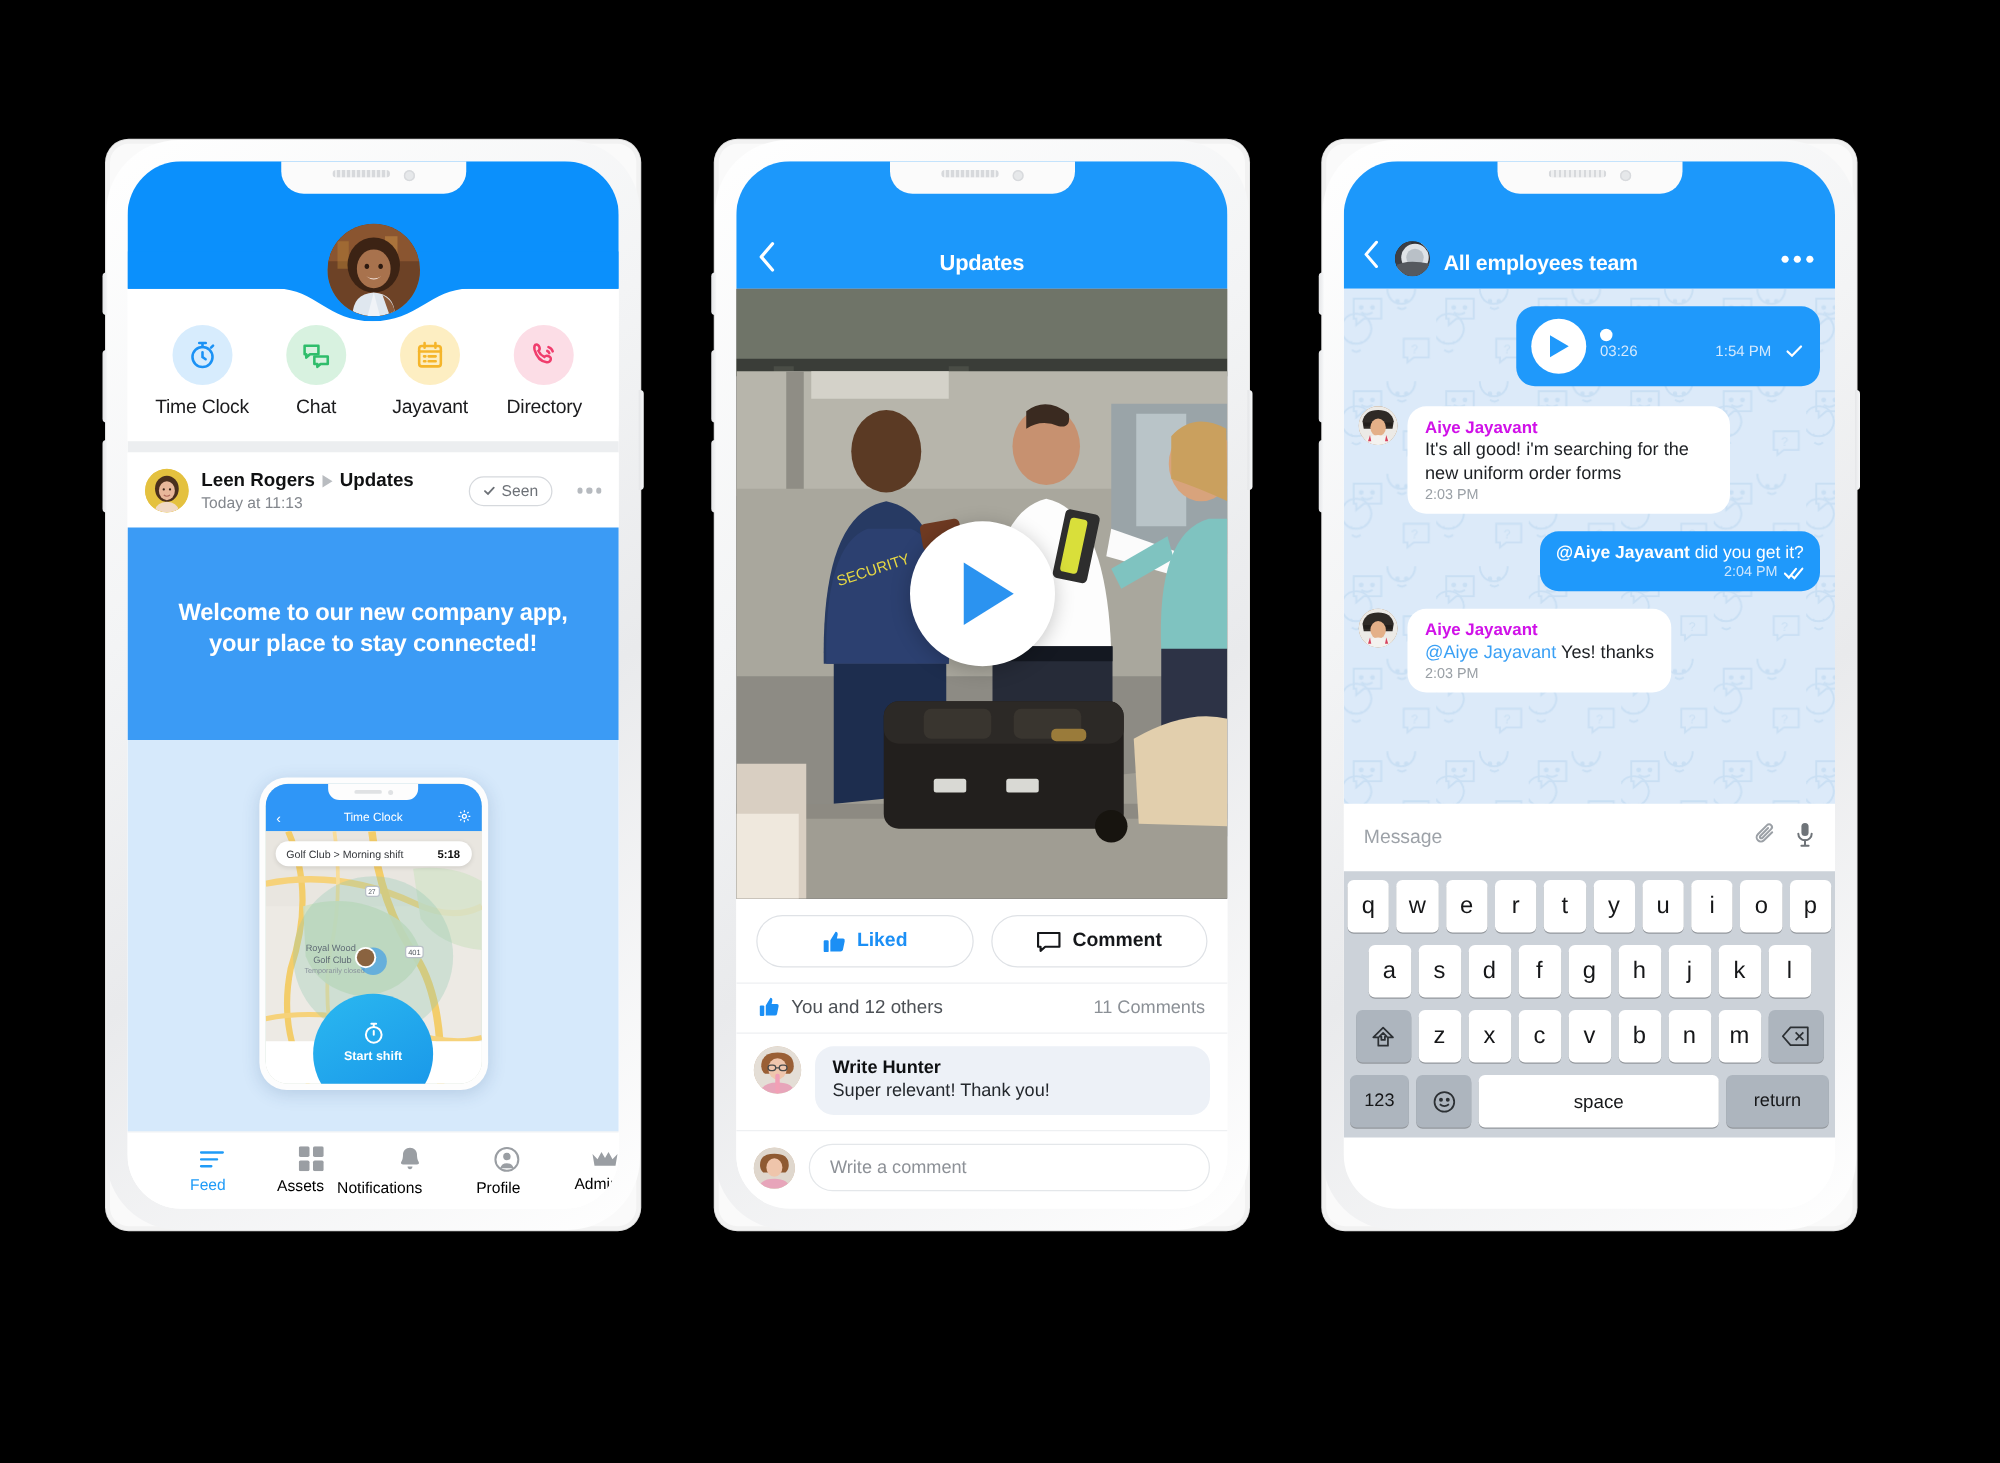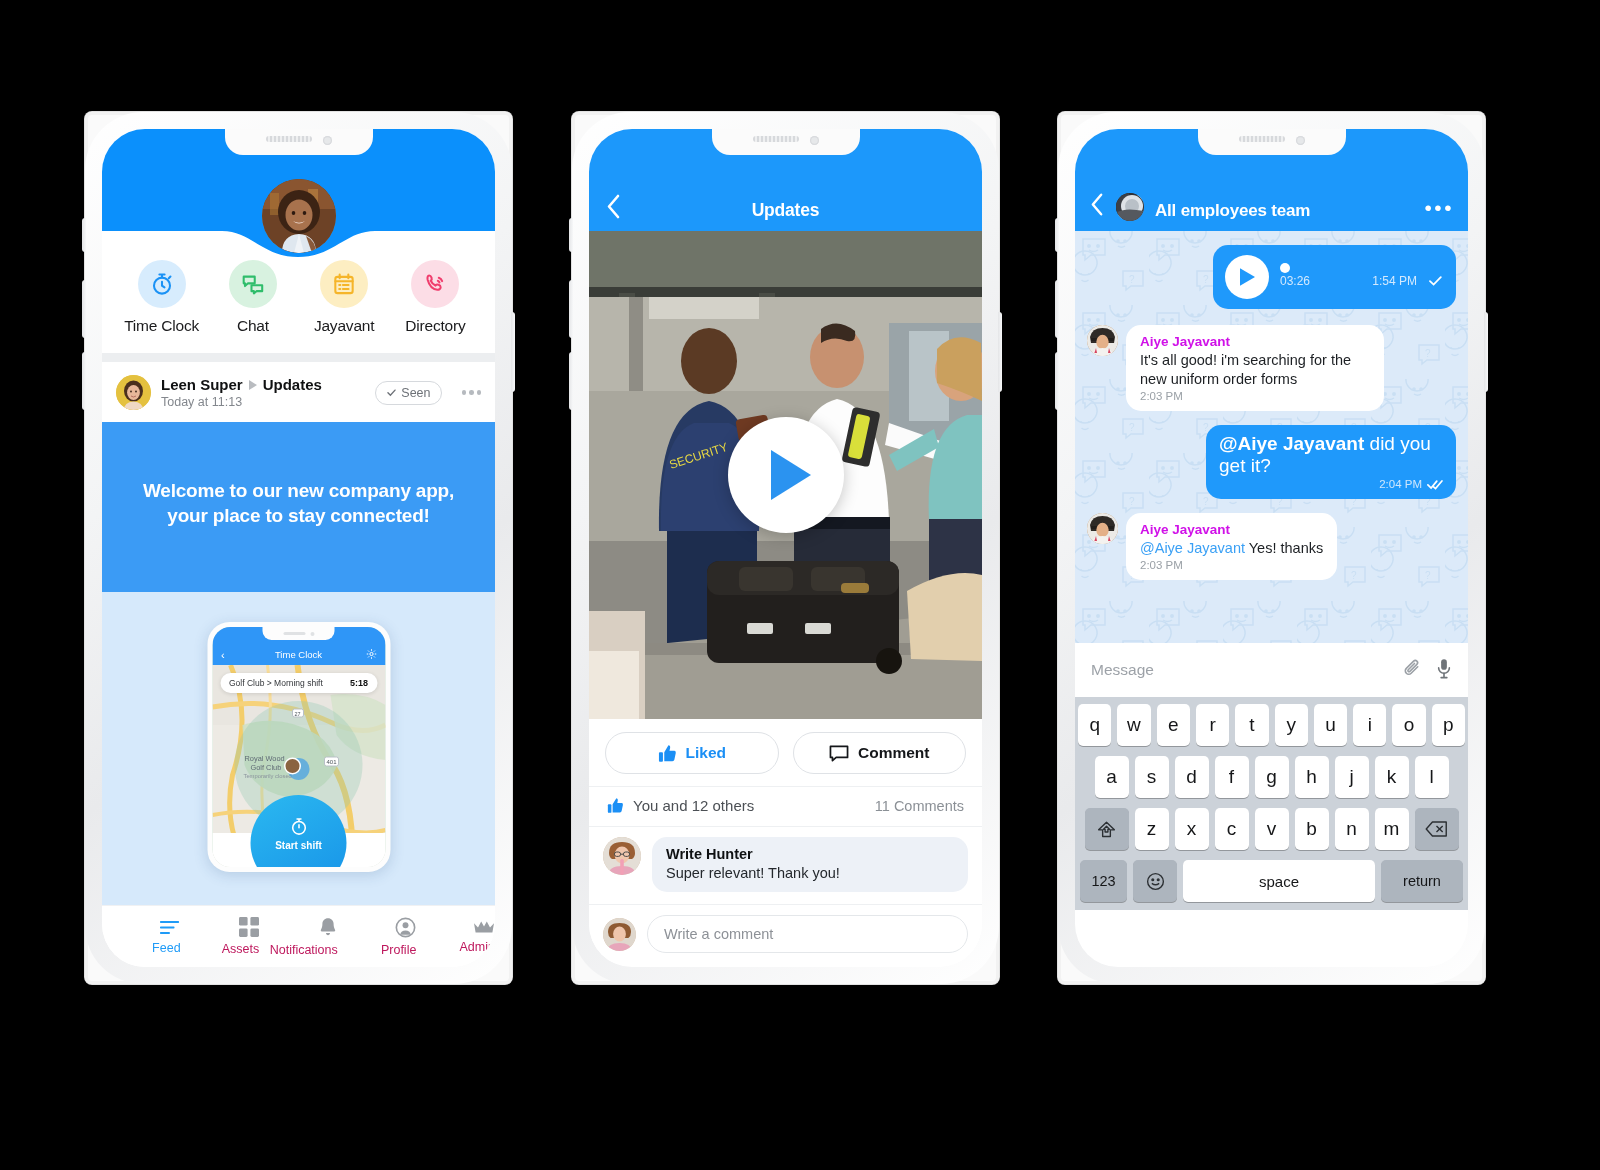--- a/index.html
+++ b/index.html
@@ -8,21 +8,21 @@
     background: #000;
     font-family: "Liberation Sans", sans-serif;
     overflow: hidden;
   }
   .stage { position: relative; width: 1600px; height: 1170px; background: #000; }
 
   
   .phone {
     position: absolute;
     background: #fafafa;
-    border-radius: 7px;
+    border-radius: 18px;
     box-shadow: 0 0 0 1px #e2e2e2, 0 18px 40px rgba(0,0,0,0.45), inset 0 0 0 3px #f2f2f2;
   }
   .phone::before { 
     content:""; position:absolute; inset:0; border-radius:58px;
     background: linear-gradient(145deg,#ffffff 0%,#f3f4f5 35%,#e9eaec 60%,#ffffff 100%);
   }
   .screen {
     position: absolute; left: 17px; top: 17px; right: 17px; bottom: 17px;
     border-radius: 43px; overflow: hidden; background: #fff; z-index: 2;
   }
@@ -102,21 +102,21 @@
   .mini-shiftbtn {
     position:absolute; left:50%; transform:translateX(-50%); bottom:-24px; width:96px;height:96px;border-radius:50%;
     background:linear-gradient(150deg,#2bb8f0,#1793e8); z-index:7;
     display:flex; flex-direction:column; align-items:center; gap:3px; padding-top:21px; color:#fff;
   }
   .mini-shiftbtn span { font-size:10px; font-weight:bold; }
   .mini-white-foot { position:absolute; left:0; right:0; bottom:0; height:34px; background:#fff; z-index:6; }
 
   .tabbar { height:62px; background:#fff; display:flex; align-items:center; border-top:1px solid #f0f1f3; }
   .tab { flex:1; display:flex; flex-direction:column; align-items:flex-end; gap:5px; }
-  .tab-label { font-size:12.5px; color:#be185d; }
+  .tab-label { font-size:12.5px; color:#000000; }
   .tab.active .tab-label { color:#1f9bf7; }
 
   
   #phone2 { left: 572px; top: 112px; width: 427px; height: 872px; }
   .p2-topbar { height:102px; background:#1c98fb; position:relative; }
   .p2-title { position:absolute; left:0; right:0; bottom:10px; text-align:center; color:#fff; font-size:17.5px; font-weight:bold; letter-spacing:-.2px;}
   .p2-back { position:absolute; left:16px; bottom:7px; }
   .p2-video { position:relative; height:488px; overflow:hidden; background:#5a5b57; }
   .play-big {
     position:absolute; left:50%; top:50%; transform:translate(-50%,-50%);
@@ -295,21 +295,21 @@
                 <ellipse cx="17.5" cy="17.5" rx="6.4" ry="7.6" fill="#e8b79a"></ellipse>
                 <circle cx="15" cy="16.5" r=".9" fill="#3a2418"></circle>
                   <circle cx="20" cy="16.5" r=".9" fill="#3a2418"></circle>
                 <path d="M15 21q2.5 2 5 0" stroke="#b06a5c" stroke-width=".9" fill="none"></path>
                 <path d="M8 35q0-8 9.5-8.6Q27 27 27 35Z" fill="#f0d9c4"></path>
               </g>
             </svg>
           </div>
           <div class="post-meta">
             <div class="post-name-row">
-              <span>Leen Super</span>
+              <span>Leen Rogers</span>
               <span class="tri"></span>
               <span>Updates</span>
             </div>
             <div class="post-time">Today at 11:13</div>
           </div>
           <div class="seen-pill">
             <svg width="11" height="11" viewBox="0 0 14 14" fill="none" stroke="#6d7177" stroke-width="1.8" stroke-linecap="round">
                 <path d="M2.5 7.4 5.6 10.4 11.5 4"></path>
               </svg>
             <span>Seen</span>
@@ -682,21 +682,21 @@
               </svg>
             </span>
             <span class="bub bub-in" style="max-width:258px">
               <span class="in-name" style="display:block">Aiye Jayavant</span>
               <span class="in-text" style="display:block">It's all good! i'm searching for the new uniform order forms</span>
               <span class="bub-meta" style="display:flex">2:03 PM</span>
             </span>
           </div>
 
           <div class="bub bub-out" style="margin-top:14px;max-width:250px;width:max-content;margin-left:auto;padding:8px 13px 4px">
-            <span style="font-size:19px">
+            <span style="font-size:14px">
               <b class="mention-b">@Aiye Jayavant</b><span> did you get it?</span>
             </span>
             <span class="bub-meta" style="display:flex;padding:1px 0 5px">
               <span>2:04 PM</span>
               <svg width="16" height="11" viewBox="0 0 18 12" fill="none" stroke="#fff" stroke-width="1.9" stroke-linecap="round">
                   <path d="M1 6.4 4.6 10 11 2.2"></path>
                   <path d="M7.4 8.6 9.6 10.6 16.8 2"></path>
                 </svg>
             </span>
           </div>

